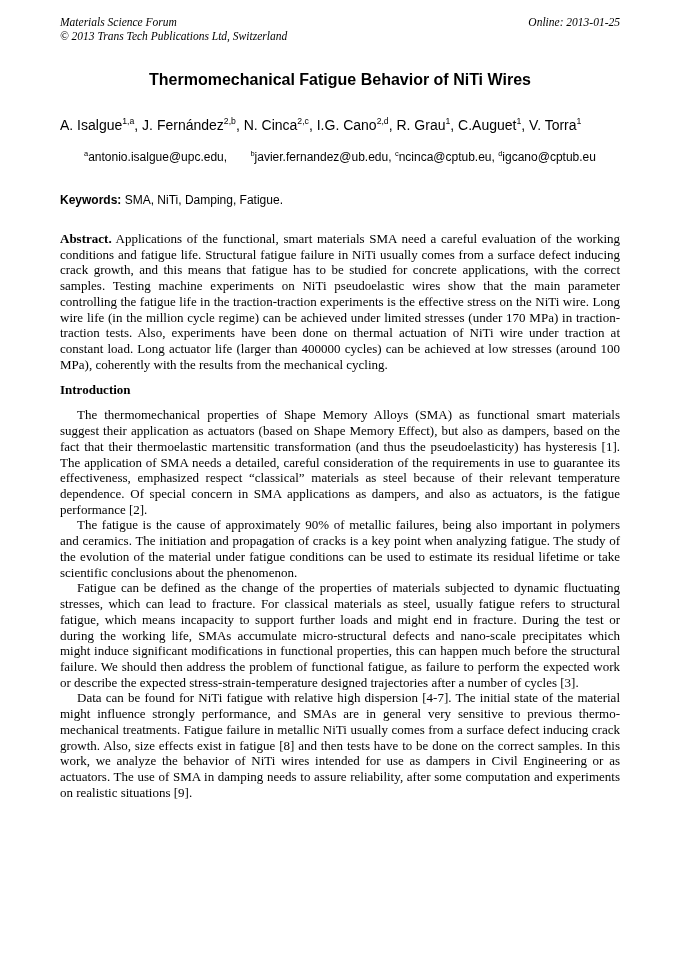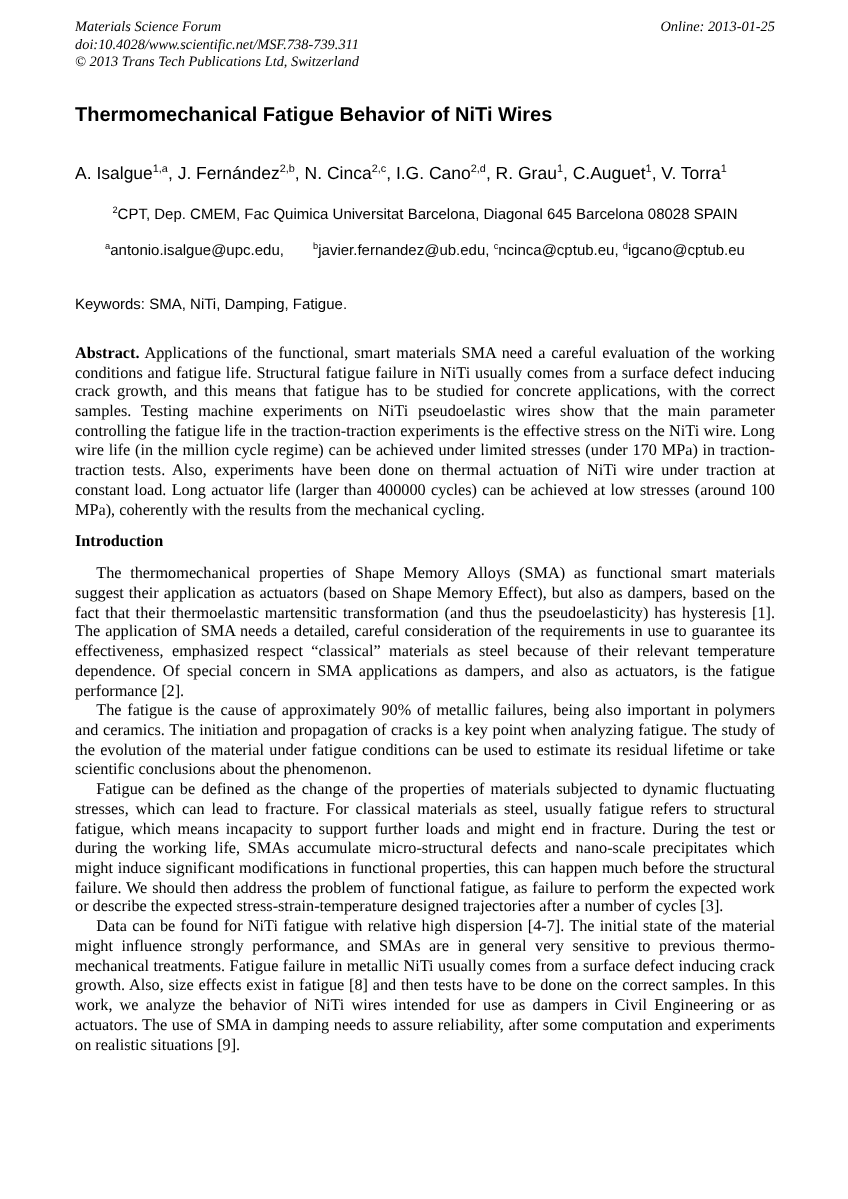--- a/index.html
+++ b/index.html
@@ -22,21 +22,21 @@
     font-size: 11.5px;
     line-height: 1.2;
   }
   .page-header .left div { white-space: nowrap; }
   .online-date { white-space: nowrap; text-align: right; }
 
   .paper-title {
     font-family: "Liberation Sans", sans-serif;
     font-size: 16px;
     font-weight: bold;
-    text-align: left;
+    text-align: center;
     margin-top: 27px;
   }
 
   .authors-line {
     font-family: "Liberation Sans", sans-serif;
     font-size: 14px;
     font-weight: normal;
     text-align: left;
     margin-top: 25px;
     line-height: 1.6;
@@ -57,21 +57,21 @@
     font-size: 0.62em;
     line-height: 0;
     vertical-align: super;
   }
 
   .keywords-line {
     font-family: "Liberation Sans", sans-serif;
     font-size: 12px;
     margin-top: 28px;
   }
-  .keywords-label { font-weight: normal; }
+  .keywords-label { font-weight: bold; }
 
   .abstract-para {
     font-size: 13px;
     line-height: 1.21;
     text-align: justify;
     margin-top: 24px;
   }
   .abstract-label { font-weight: bold; }
 
   .section-heading {
@@ -88,38 +88,36 @@
   }
 </style>
 </head>
 <body>
 
 <div class="page">
 
   <div class="page-header">
     <div class="left">
       <div>Materials Science Forum</div>
-      <div>doi:10.4028/www.scientific.net/MSF.738-739.311</div>
       <div>© 2013 Trans Tech Publications Ltd, Switzerland</div>
     </div>
     <div class="online-date">Online: 2013-01-25</div>
   </div>
 
   <h1 class="paper-title">Thermomechanical Fatigue Behavior of NiTi Wires</h1>
 
   <p class="authors-line"><span class="author"><span>A. Isalgue</span><sup>1,a</sup><span>,</span></span>
 <span class="author"><span>J. Fernández</span><sup>2,b</sup><span>,</span></span>
 <span class="author"><span>N. Cinca</span><sup>2,c</sup><span>,</span></span>
 <span class="author"><span>I.G. Cano</span><sup>2,d</sup><span>,</span></span>
 <span class="author"><span>R. Grau</span><sup>1</sup><span>,</span></span>
 <span class="author"><span>C.Auguet</span><sup>1</sup><span>,</span></span>
 <span class="author"><span>V. Torra</span><sup>1</sup><span></span></span></p>
 
 
-  <p class="affiliation-line"><sup>2</sup><span>CPT, Dep. CMEM, Fac Quimica Universitat Barcelona, Diagonal 645 Barcelona 08028 SPAIN</span></p>
 
   <p class="emails-line"><span class="email-group"><sup>a</sup><span>antonio.isalgue@upc.edu,</span></span>
 <span class="email-group"><sup>b</sup><span>javier.fernandez@ub.edu,</span></span>
 <span class="email-group"><sup>c</sup><span>ncinca@cptub.eu,</span></span>
 <span class="email-group"><sup>d</sup><span>igcano@cptub.eu</span></span></p>
 
   <p class="keywords-line"><span class="keywords-label">Keywords:</span><span> SMA, NiTi, Damping, Fatigue.</span></p>
 
   <p class="abstract-para"><span class="abstract-label">Abstract.</span><span> Applications of the functional, smart materials SMA need a careful evaluation of the working conditions and fatigue life. Structural fatigue failure in NiTi usually comes from a surface defect inducing crack growth, and this means that fatigue has to be studied for concrete applications, with the correct samples. Testing machine experiments on NiTi pseudoelastic wires show that the main parameter controlling the fatigue life in the traction-traction experiments is the effective stress on the NiTi wire. Long wire life (in the million cycle regime) can be achieved under limited stresses (under 170 MPa) in traction-traction tests. Also, experiments have been done on thermal actuation of NiTi wire under traction at constant load. Long actuator life (larger than 400000 cycles) can be achieved at low stresses (around 100 MPa), coherently with the results from the mechanical cycling.</span></p>
 

